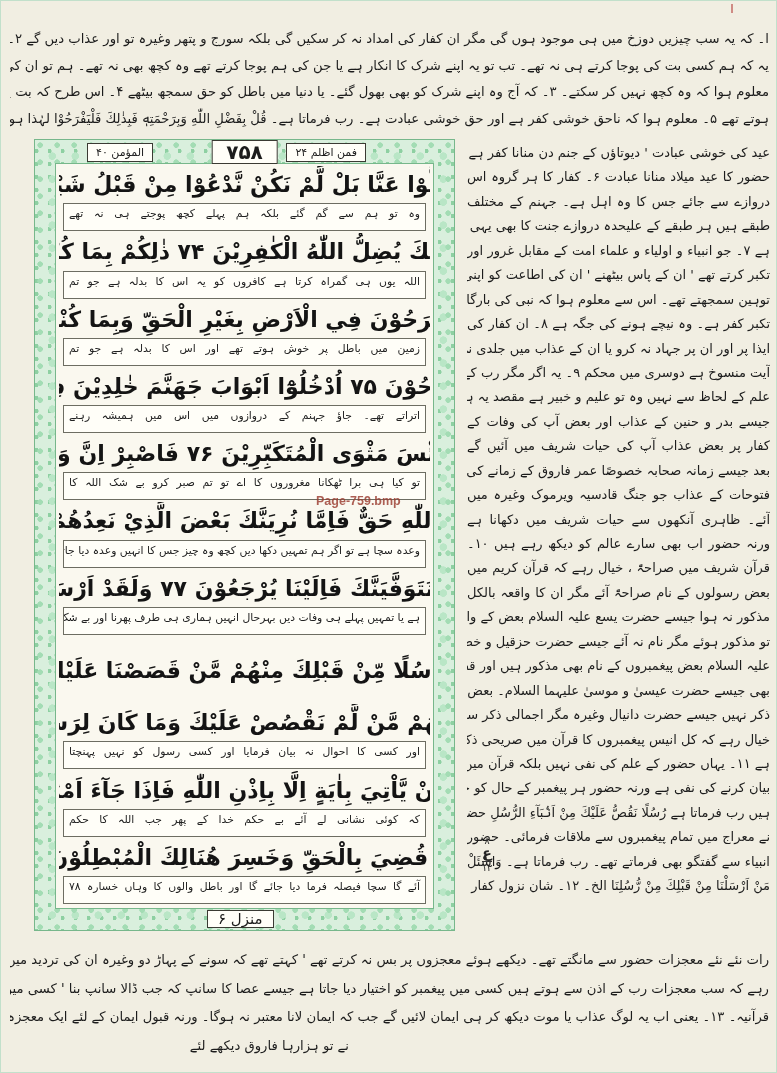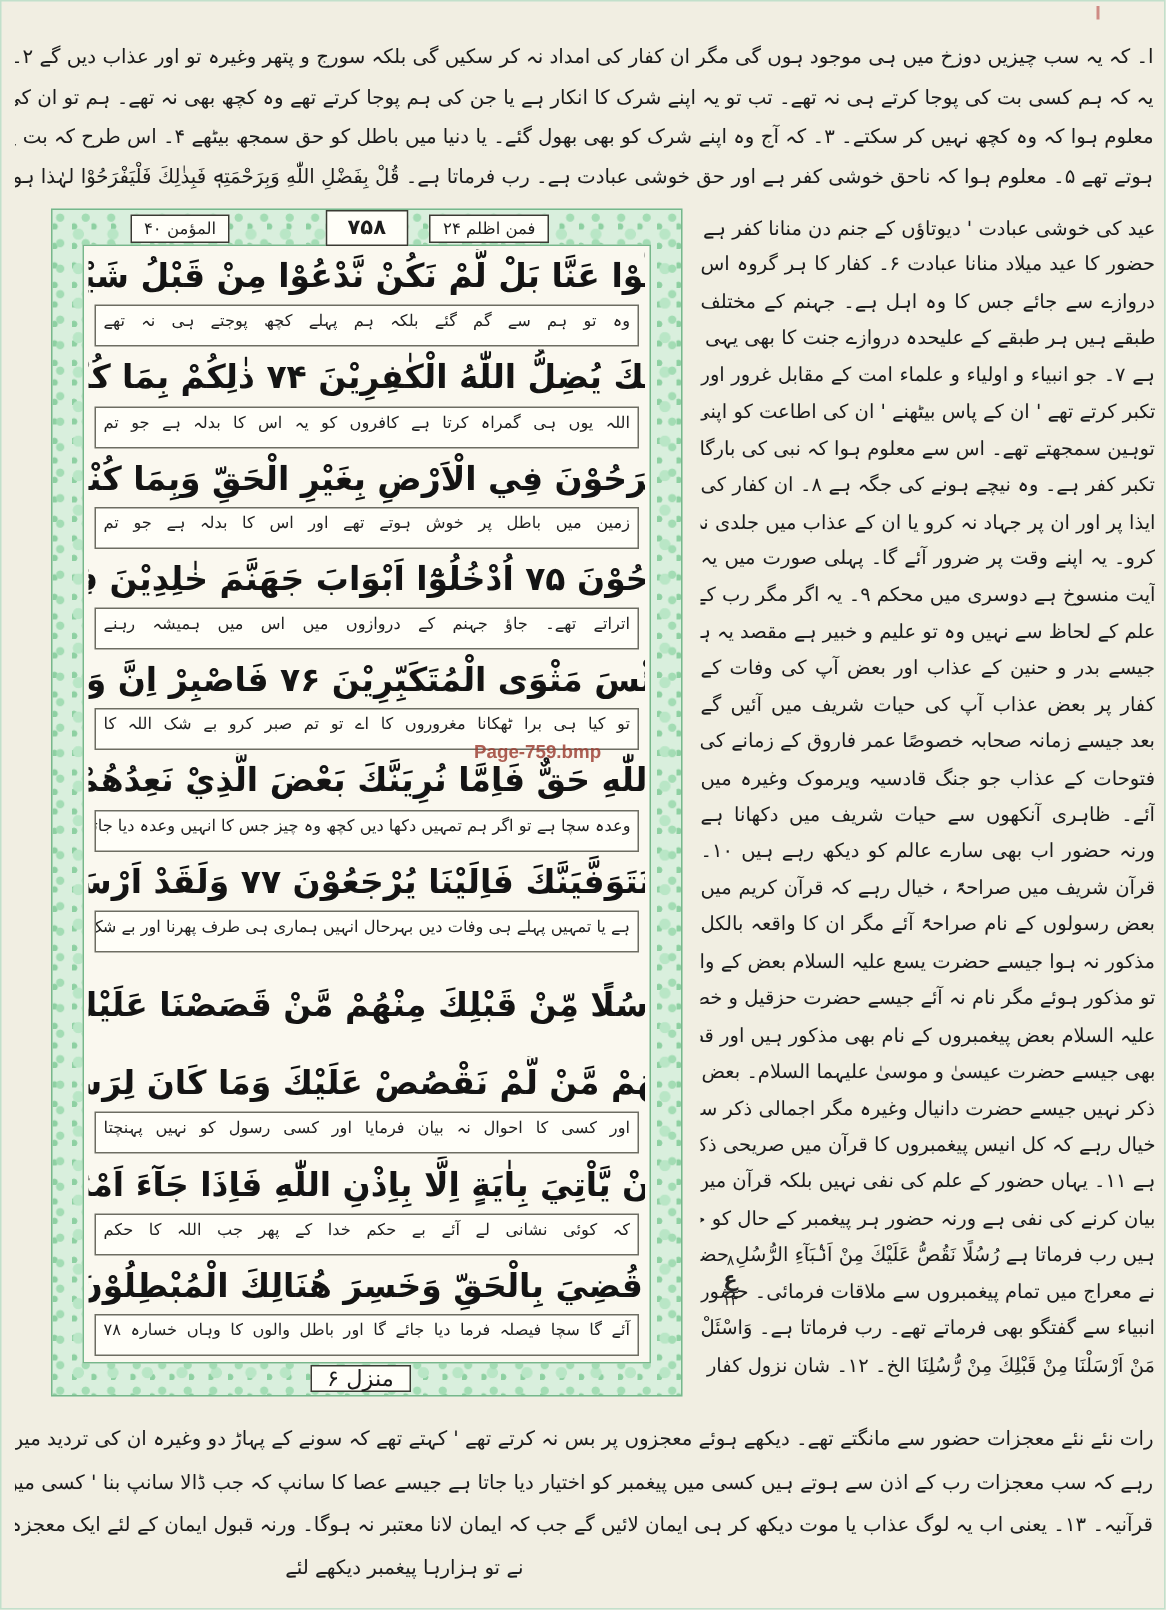--- a/index.html
+++ b/index.html
@@ -51,21 +51,21 @@
     position:absolute;top:3px;height:17px;background:#fffef8;border:1px solid #3a3a33;
     display:flex;align-items:center;justify-content:center;
     font-size:11px;padding:0 8px;direction:rtl;white-space:nowrap;z-index:3;
   }
   .hdr-juz{right:88px;}
   .hdr-surah{left:52px;}
   .hdr-page{
     position:absolute;top:0;left:50%;transform:translateX(-50%);
     height:22px;background:#fffef8;border:1px solid #3a3a33;
     display:flex;align-items:center;justify-content:center;
-    font-size:14px;font-weight:bold;padding:0 14px;z-index:3;letter-spacing:2px;
+    font-size:20px;font-weight:bold;padding:0 14px;z-index:3;letter-spacing:2px;
   }
   .manzil-box{
     position:absolute;bottom:2px;left:172px;height:16px;background:#fffef8;
     border:1px solid #3a3a33;display:flex;align-items:center;justify-content:center;
     font-size:15px;padding:0 10px;direction:rtl;z-index:3;
   }
 
   
   .rcol{position:absolute;top:141px;right:7px;width:303px;direction:rtl;z-index:2;}
   .rcol .cline{height:24.45px;line-height:24.45px;font-size:13px;
@@ -202,21 +202,20 @@
     <div class="cline">ہے ۷۔ جو انبیاء و اولیاء و علماء امت کے مقابل غرور اور</div>
 
     <div class="cline">تکبر کرتے تھے ' ان کے پاس بیٹھنے ' ان کی اطاعت کو اپنی</div>
 
     <div class="cline">توہین سمجھتے تھے۔ اس سے معلوم ہوا کہ نبی کی بارگاہ میں</div>
 
     <div class="cline">تکبر کفر ہے۔ وہ نیچے ہونے کی جگہ ہے ۸۔ ان کفار کی</div>
 
     <div class="cline">ایذا پر اور ان پر جہاد نہ کرو یا ان کے عذاب میں جلدی نہ</div>
 
-    <div class="cline">کرو۔ یہ اپنے وقت پر ضرور آئے گا۔ پہلی صورت میں یہ</div>
 
     <div class="cline">آیت منسوخ ہے دوسری میں محکم ۹۔ یہ اگر مگر رب کے</div>
 
     <div class="cline">علم کے لحاظ سے نہیں وہ تو علیم و خبیر ہے مقصد یہ ہے کہ</div>
 
     <div class="cline">جیسے بدر و حنین کے عذاب اور بعض آپ کی وفات کے</div>
 
     <div class="cline">کفار پر بعض عذاب آپ کی حیات شریف میں آئیں گے</div>
 
     <div class="cline">بعد جیسے زمانہ صحابہ خصوصًا عمر فاروق کے زمانے کی</div>
@@ -257,14 +256,14 @@
   </div>
 
 <div class="bottom-comm">
 
     <div class="cline">رات نئے نئے معجزات حضور سے مانگتے تھے۔ دیکھے ہوئے معجزوں پر بس نہ کرتے تھے ' کہتے تھے کہ سونے کے پہاڑ دو وغیرہ ان کی تردید میں یہ آیت نازل ہوئی۔ خیال</div>
 
     <div class="cline">رہے کہ سب معجزات رب کے اذن سے ہوتے ہیں کسی میں پیغمبر کو اختیار دیا جاتا ہے جیسے عصا کا سانپ کہ جب ڈالا سانپ بنا ' کسی میں نہیں دیا جاتا جیسے نزول آیات</div>
 
     <div class="cline">قرآنیہ۔ ۱۳۔ یعنی اب یہ لوگ عذاب یا موت دیکھ کر ہی ایمان لائیں گے جب کہ ایمان لانا معتبر نہ ہوگا۔ ورنہ قبول ایمان کے لئے ایک معجزہ ہی کافی ہوتا ہے۔ انہوں</div>
 
-    <div class="cline">نے تو ہزارہا پیغمبر دیکھے لئے</div>
+    <div class="cline">نے تو ہزارہا فاروق دیکھے لئے</div>
   </div>
 
 </body></html>

